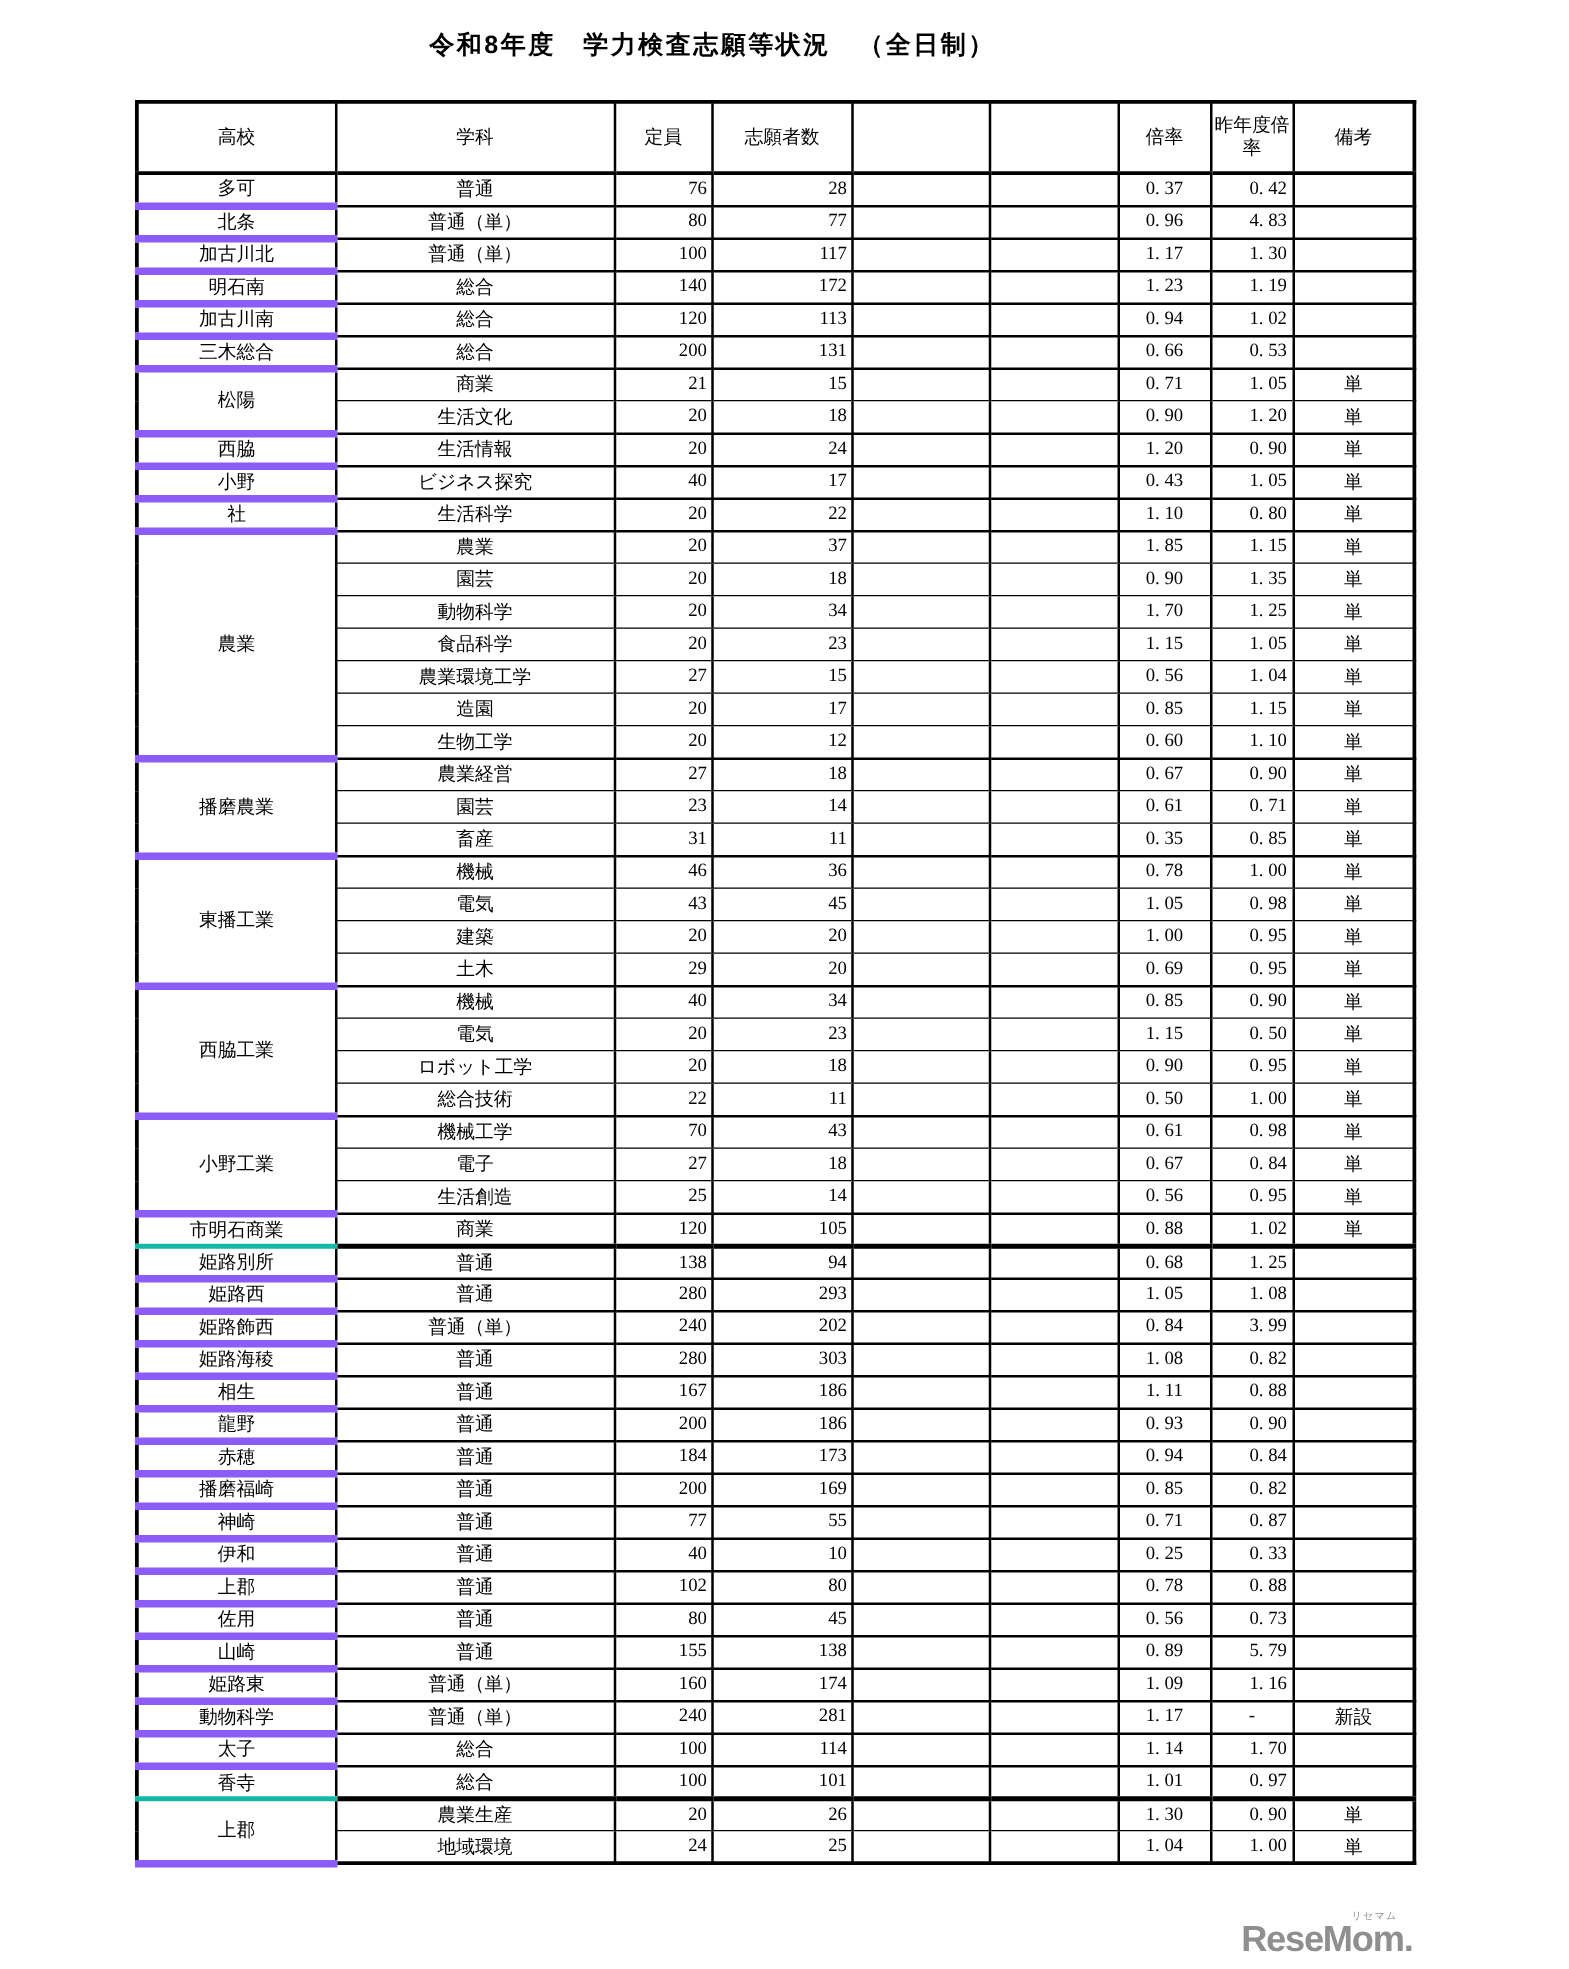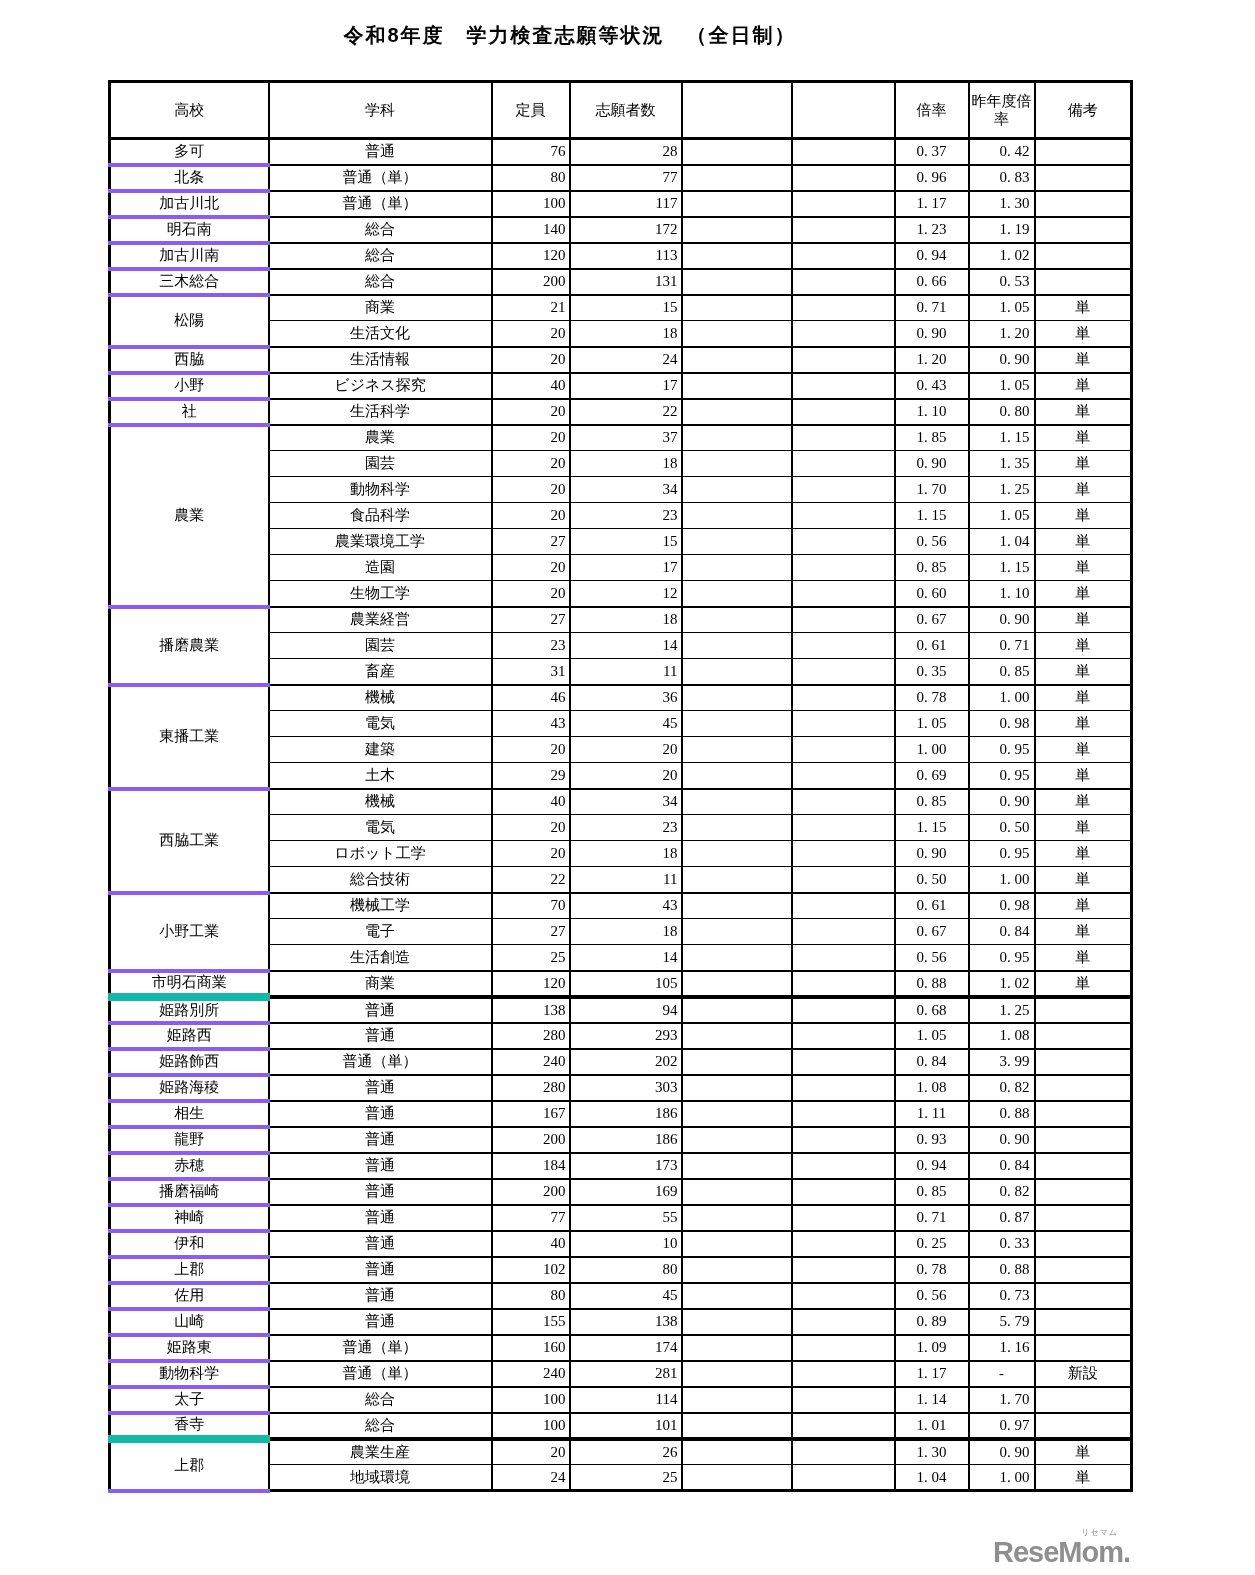--- a/index.html
+++ b/index.html
@@ -45,22 +45,22 @@
     border-bottom:3px solid #000;
     white-space:normal;
     word-break:break-all;
     line-height:1.2;
   }
   .main tbody tr { height:26px; }
   tr.inner td { border-bottom:1px solid #000; }
   tr.group-end td { border-bottom:2px solid #000; }
   tr.section-end td { border-bottom:4px solid #000; }
   td.school { text-align:center; }
-  td.school.end-2 { border-bottom:4px solid #8b5cf6; }
-  td.school.end-4 { border-bottom:8px solid #14b8a6; }
+  td.school.end-2 { border-bottom:6px solid #8b5cf6; }
+  td.school.end-4 { border-bottom:4px solid #14b8a6; }
   td.dept { text-align:center; }
   td.num { text-align:right; padding-right:3px; }
   td.blank { }
   td.ratio { text-align:center; }
   td.prev { text-align:right; padding-right:4px; }
   td.prev.center { text-align:center; padding-right:0; }
   td.remark { text-align:center; }
   .watermark {
     position:absolute;
     right:10px; bottom:8px;
@@ -125,21 +125,21 @@
           <td class="remark"></td>
         </tr>
         <tr class="group-end">
           <td rowspan="1" class="school end-2">北条</td>
           <td class="dept">普通（単）</td>
           <td class="num">80</td>
           <td class="num">77</td>
           <td class="blank"></td>
           <td class="blank"></td>
           <td class="ratio">0. 96</td>
-          <td class="prev">0. 83</td>
+          <td class="prev">4. 83</td>
           <td class="remark"></td>
         </tr>
         <tr class="group-end">
           <td rowspan="1" class="school end-2">加古川北</td>
           <td class="dept">普通（単）</td>
           <td class="num">100</td>
           <td class="num">117</td>
           <td class="blank"></td>
           <td class="blank"></td>
           <td class="ratio">1. 17</td>

